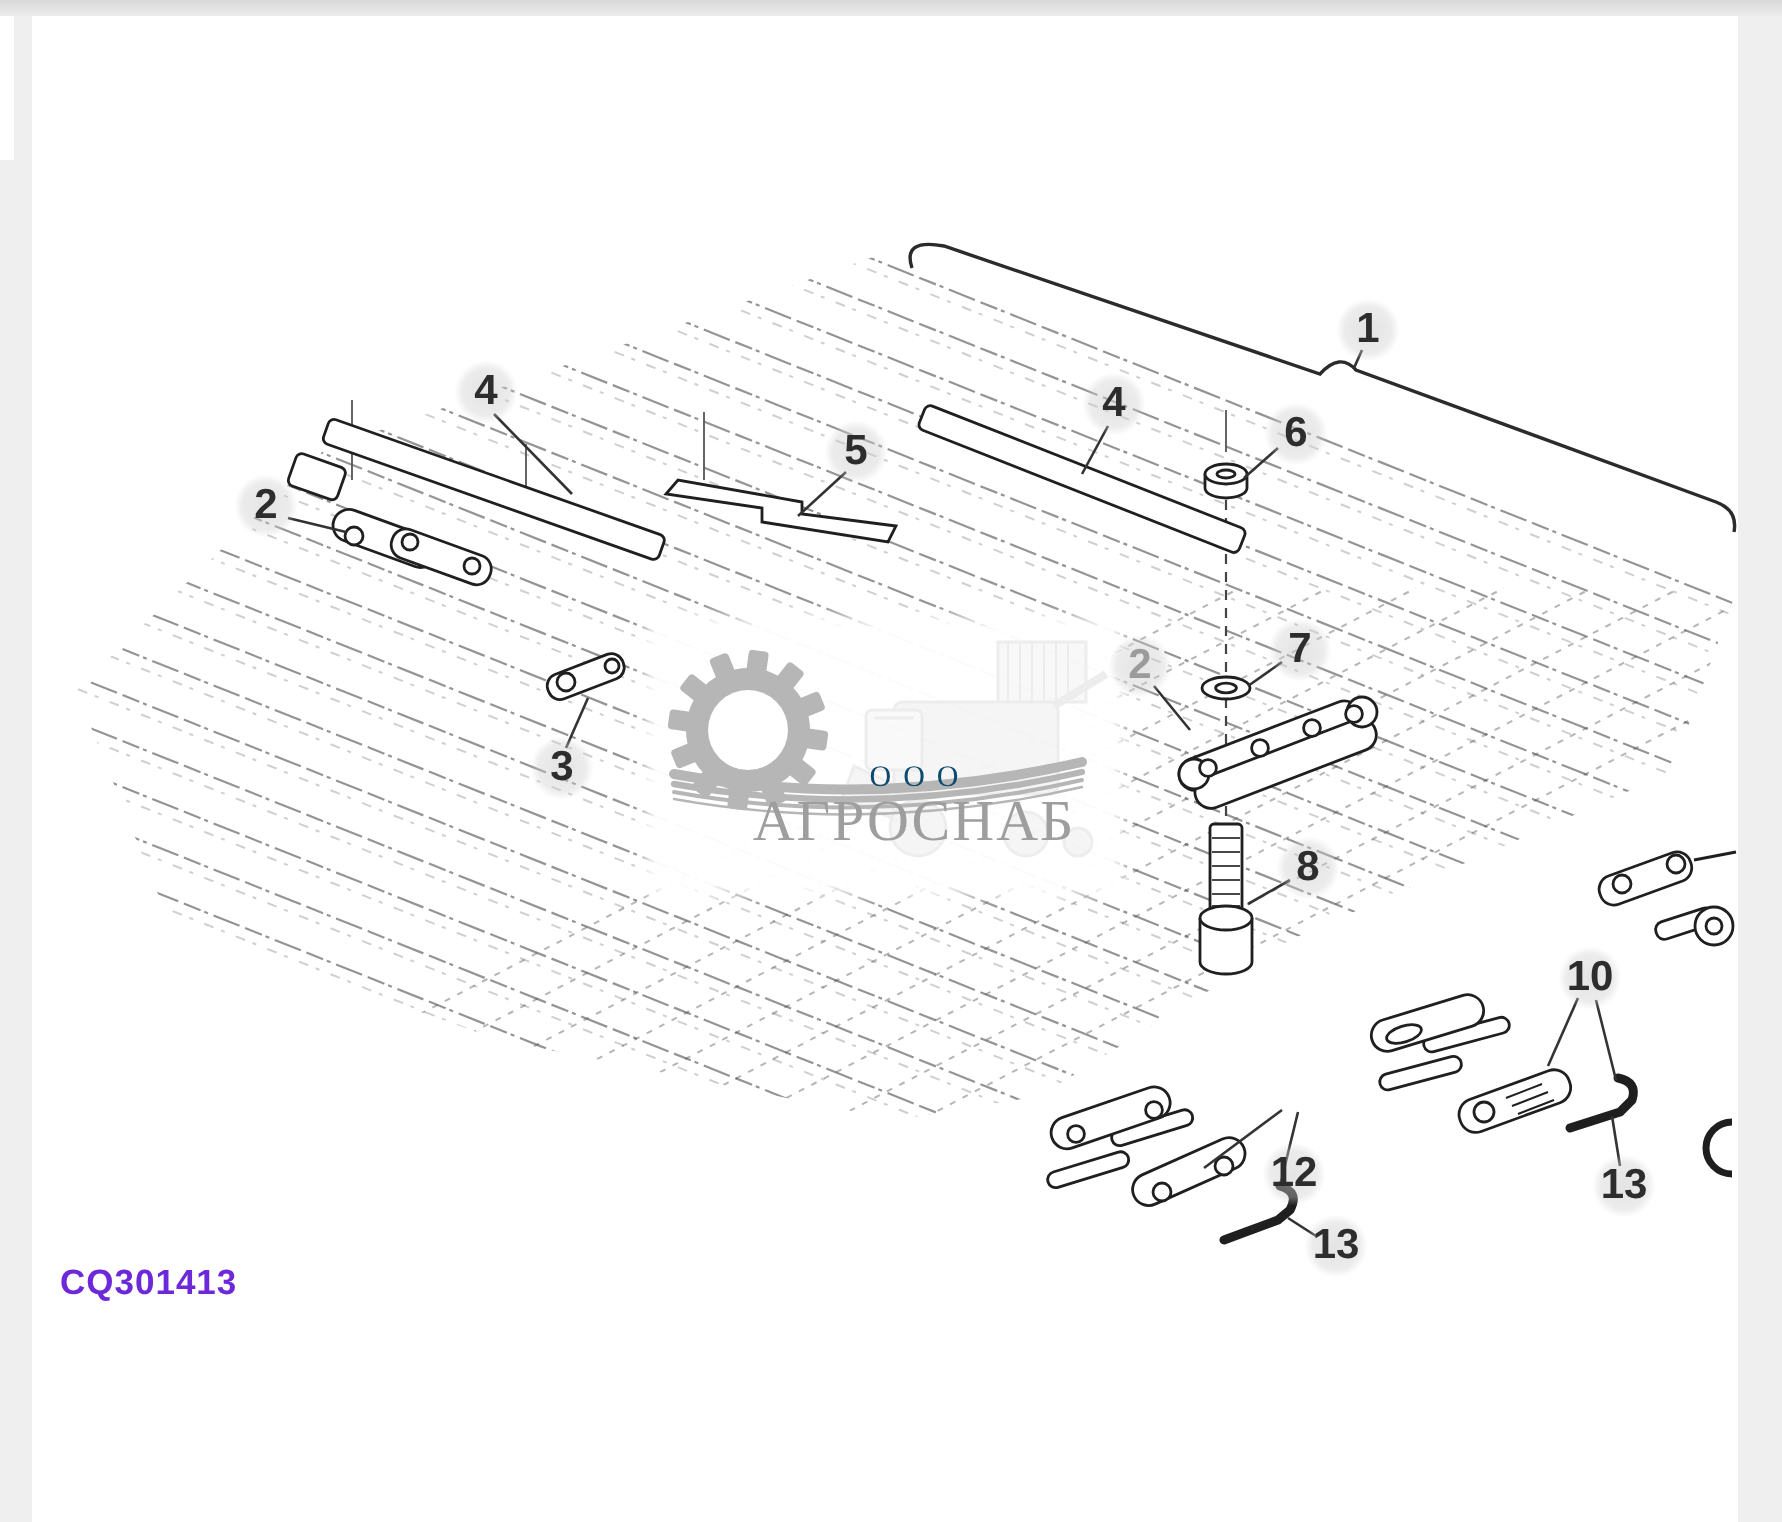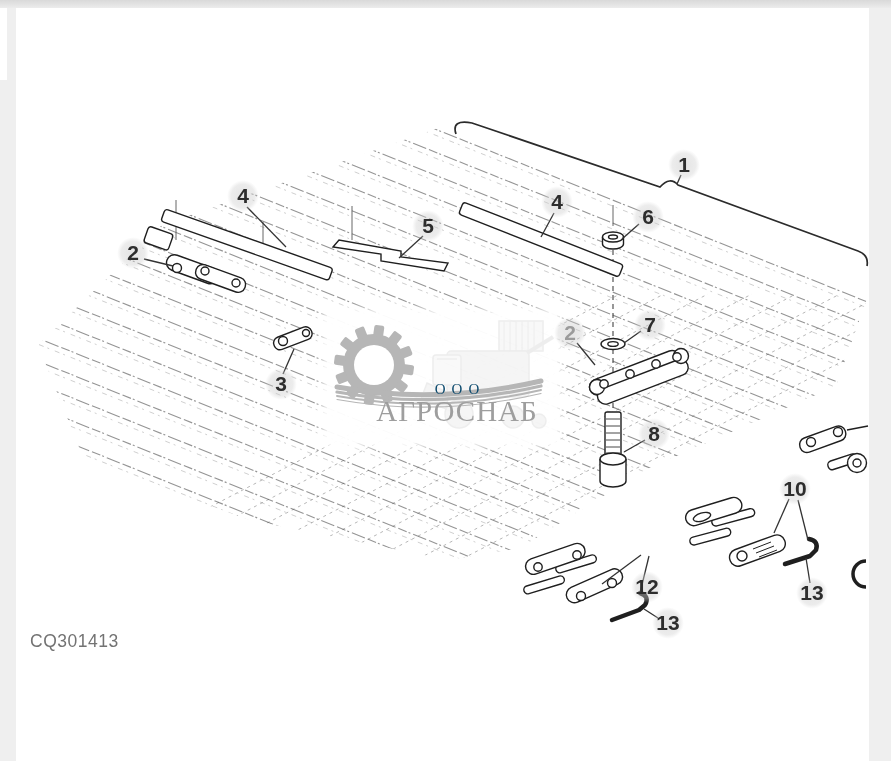--- a/index.html
+++ b/index.html
@@ -24,21 +24,21 @@
     font-family:"Liberation Serif",serif;font-size:29px;letter-spacing:1px;line-height:32px;}
   
   #callout-layer{position:absolute;left:0;top:0;width:891px;height:761px;z-index:3;pointer-events:none;}
   .callout{position:absolute;transform:translate(-50%,-50%);
     width:32px;height:32px;line-height:32px;text-align:center;
     font-weight:bold;font-size:21px;color:#2d2d2d;
     background:radial-gradient(circle, rgba(205,205,205,0.55) 0%, rgba(205,205,205,0.38) 52%, rgba(205,205,205,0) 70%);
     border-radius:50%;}
   .callout.muted{color:#9b9b9b;}
   .part-code{position:absolute;left:30px;top:631px;z-index:3;
-    font-weight:normal;font-size:17.5px;letter-spacing:0.5px;color:#737373;}
+    font-weight:bold;font-size:17.5px;letter-spacing:0.5px;color:#6d28d9;}
 </style>
 </head>
 <body>
 
 <div class="topbar"></div>
 <div class="panel"></div>
 <div class="left-notch"></div>
 
 <svg id="diagram" width="891" height="761" viewBox="0 0 891 761">
   <defs>

